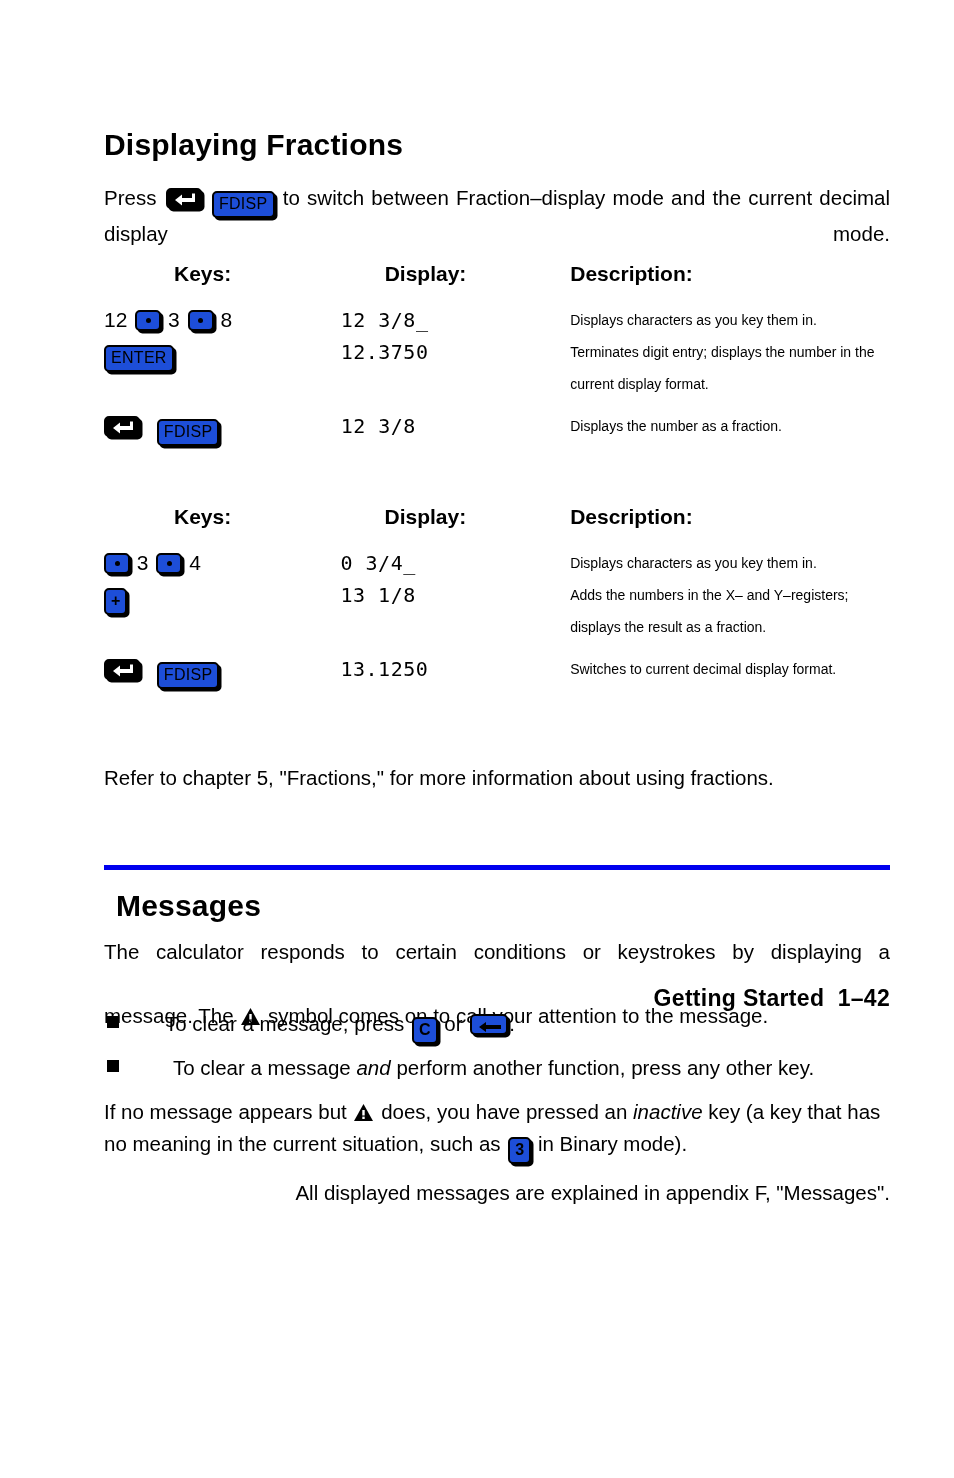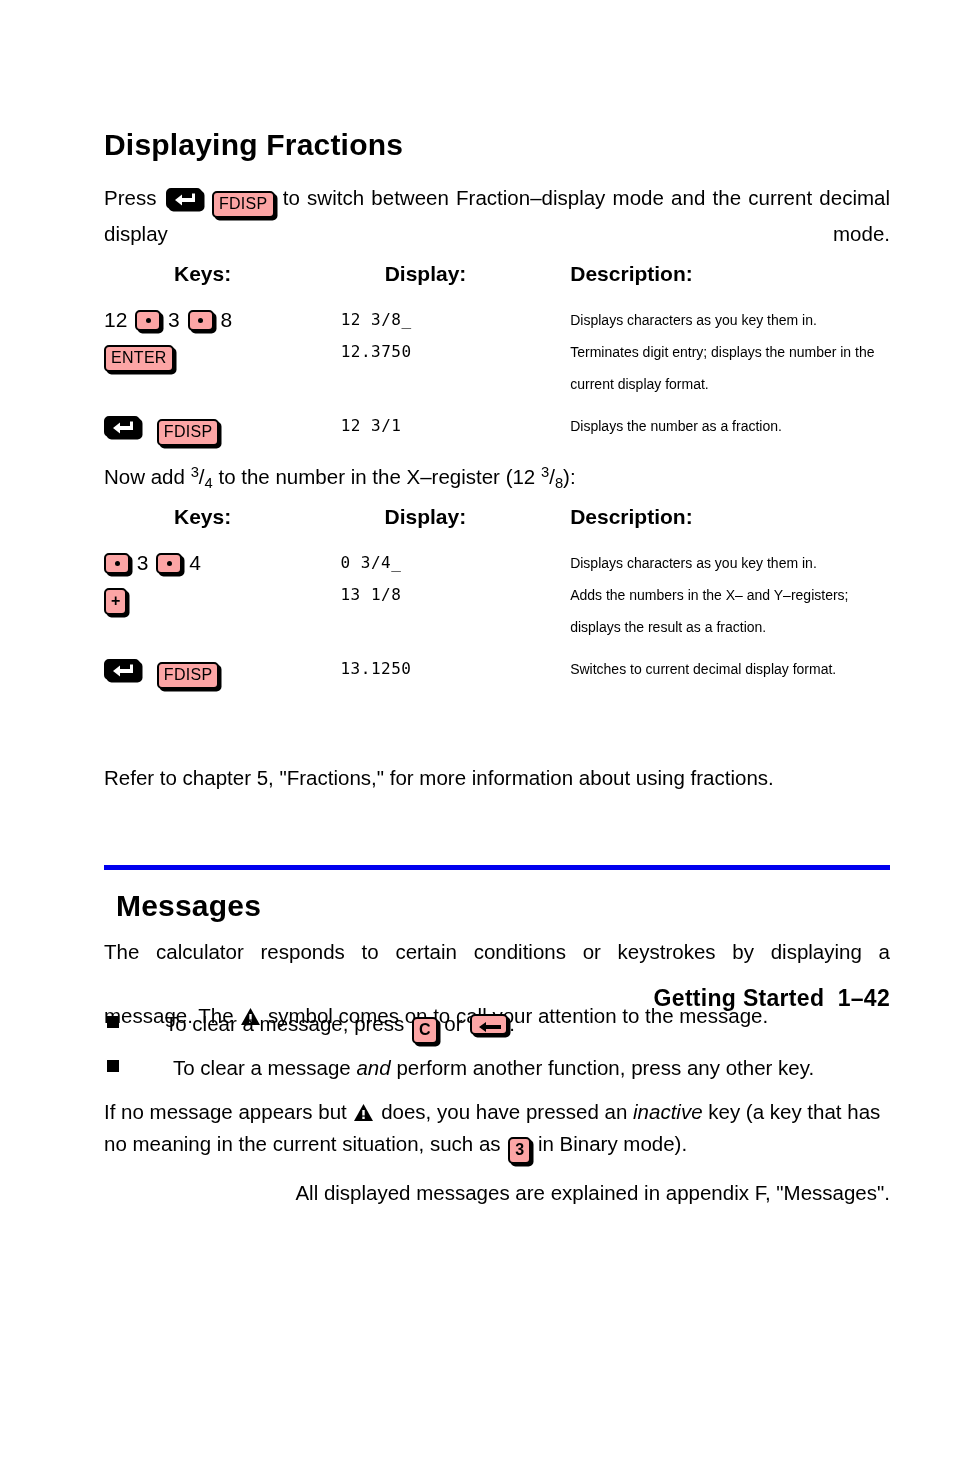--- a/index.html
+++ b/index.html
@@ -60,21 +60,21 @@
   em { font-style: italic; }
 
   
   .key {
     display: inline-block;
     position: relative;
     vertical-align: -4px;
     box-sizing: border-box;
     border: 2px solid #000;
     border-radius: 5px;
-    background: #fca5a5;
+    background: #1d4ed8;
     color: #000;
     font-family: "Liberation Sans", sans-serif;
     font-size: 16px;
     line-height: 1;
     text-align: center;
     padding: 3px 5px 4px 5px;
     box-shadow: 2.5px 2.5px 0 0 #000;
     margin: 0 1px 0 2px;
   }
   .key.solid {
@@ -139,21 +139,21 @@
   .th-disp { padding-left: 52px !important; }
   .th-desc { padding-left: 17px !important; }
 
   .cell-keys {
     font-size: 21px;
     line-height: 32px;
     white-space: nowrap;
   }
   .cell-disp {
     font-family: "DejaVu Sans Mono", "Liberation Mono", monospace;
-    font-size: 16px;
+    font-size: 20px;
     line-height: 32px;
     letter-spacing: 0.5px;
     white-space: pre;
     padding-left: 8px !important;
   }
   .cell-desc {
     font-size: 14px;
     line-height: 32px;
     padding-left: 17px !important;
   }
@@ -243,32 +243,26 @@
     </tr>
     <tr class="rowgap">
       <td class="cell-keys">
         <span class="key solid shift" style="margin-left:0;">
           <svg width="24" height="14" viewBox="0 0 24 14" aria-hidden="true">
             <path d="M2 7 L9 1.5 L9 5 L19 5 L19 0.5 L22 0.5 L22 9 L9 9 L9 12.5 Z" fill="#ffffff"></path>
           </svg>
         </span>
         <span class="key wide" style="margin-left:10px;">FDISP</span>
       </td>
-      <td class="cell-disp">12 3/1</td>
+      <td class="cell-disp">12 3/8</td>
       <td class="cell-desc">Displays the number as a fraction.</td>
     </tr>
   </tbody>
     </table>
 
-  <div class="p" style="position:absolute; left:0; top:456px; width:786px;">
-    <span>Now add</span>
-    <span class="frac"><span class="n">3</span><span class="s">/</span><span class="d">4</span></span>
-    <span>to the number in the X–register (12</span>
-    <span class="frac"><span class="n">3</span><span class="s">/</span><span class="d">8</span></span><span>):</span>
-  </div>
 
   <table class="tbl" style="position:absolute; left:0; top:505px; width:786px;">
     <tbody>
         <tr>
       <th class="col-keys thead-lbl th-keys">Keys:</th>
       <th class="col-disp thead-lbl th-disp">Display:</th>
       <th class="col-desc thead-lbl th-desc">Description:</th>
     </tr>
     <tr>
       <td class="cell-keys">

